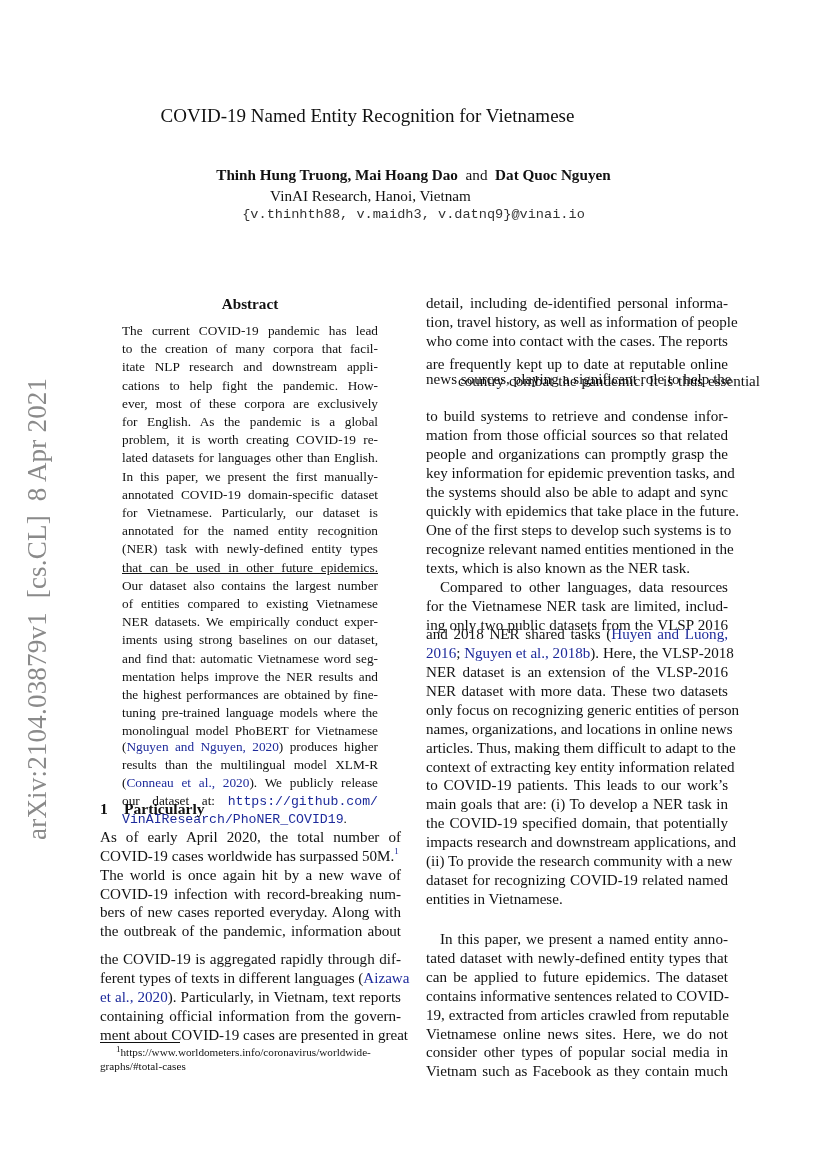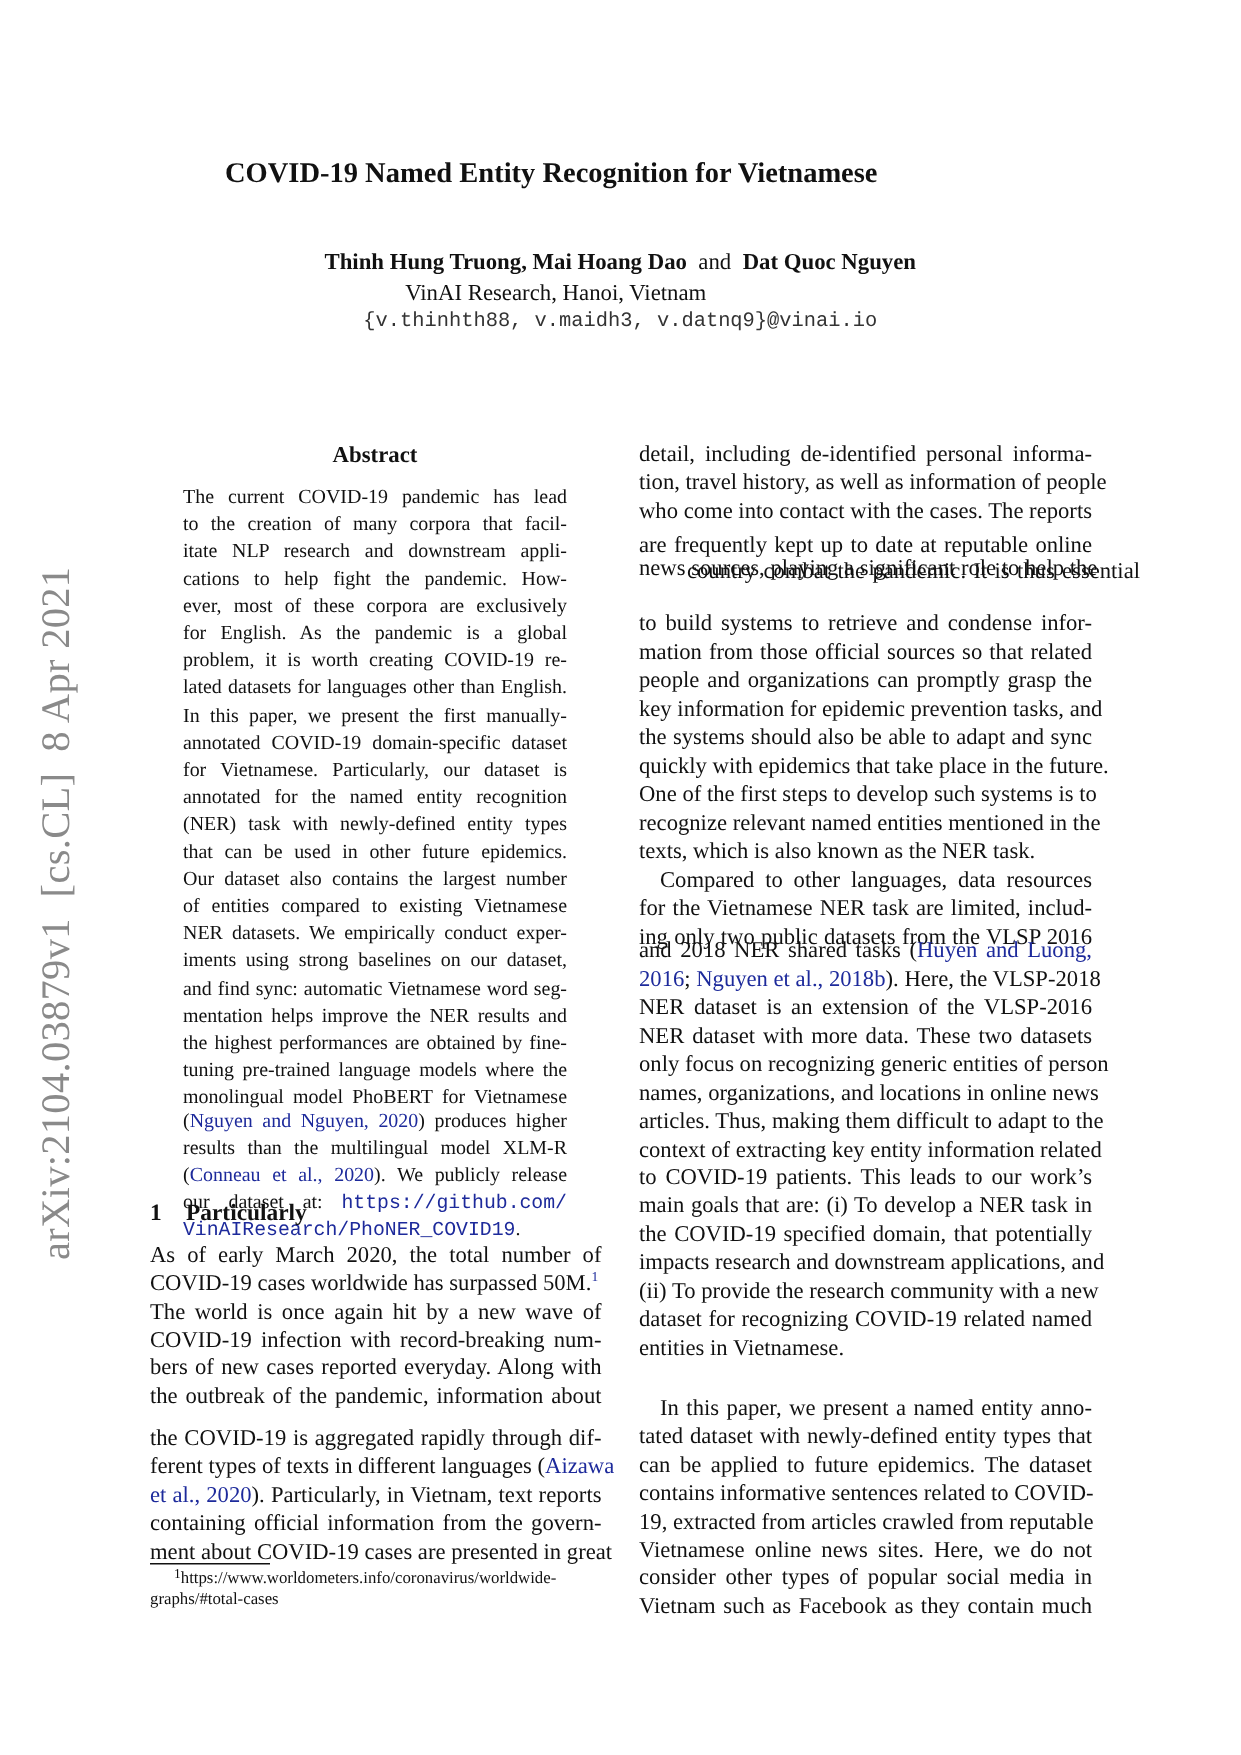--- a/index.html
+++ b/index.html
@@ -1,18 +1,18 @@
 <!DOCTYPE html>
 <html><head>
 <meta charset="utf-8">
 <style>
   html, body { margin:0; padding:0; background:#ffffff; }
   body { width:827px; height:1170px; position:relative; overflow:hidden; color:#111; font-family:"Liberation Serif", "DejaVu Serif", serif; }
   .abs { position:absolute; }
-  .title { left:0; width:735px; top:105px; text-align:center; font-weight:bold; font-size:19px; }
+  .title { left:0; width:735px; top:105px; text-align:center; font-weight:normal; font-size:19px; }
   .authors { left:0; width:827px; top:166px; text-align:center; font-size:15.2px; }
   .authors b { font-weight:bold; }
   .affil { left:0; width:741px; top:187px; text-align:center; font-size:15.2px; }
   .email { left:0; width:827px; top:207px; text-align:center; font-family:"Liberation Mono","DejaVu Sans Mono",monospace; font-size:13.6px; color:#333; }
   .arxiv { left:22px; top:840px; transform-origin:0 0; transform:rotate(-90deg); font-family:"Liberation Serif","DejaVu Serif",serif; font-size:27px; color:#8a8a8a; white-space:nowrap; letter-spacing:0.2px; }
   .abstract-head { left:100px; width:300px; top:295px; text-align:center; font-weight:bold; font-size:15.2px; }
   .line { position:absolute; white-space:nowrap; text-align:justify; text-align-last:justify; }
   .abs-line { left:122px; width:256px; font-size:13.3px; height:18px; }
   .abs-line.last { text-align-last:left; }
   .col-l { left:100px; width:301px; font-size:15.1px; }
@@ -48,26 +48,26 @@
     <div class="line abs-line" style="top: 377.6px;"><span>cations to help fight the pandemic.  How-</span></div>
     <div class="line abs-line" style="top: 395.8px;"><span>ever, most of these corpora are exclusively</span></div>
     <div class="line abs-line" style="top: 414px;"><span>for English.  As the pandemic is a global</span></div>
     <div class="line abs-line" style="top: 432.2px;"><span>problem, it is worth creating COVID-19 re-</span></div>
     <div class="line abs-line" style="top: 450.4px;"><span>lated datasets for languages other than English.</span></div>
     <div class="line abs-line" style="top: 468.6px;"><span>In this paper, we present the first manually-</span></div>
     <div class="line abs-line" style="top: 486.8px;"><span>annotated COVID-19 domain-specific dataset</span></div>
     <div class="line abs-line" style="top: 505px;"><span>for Vietnamese.  Particularly, our dataset is</span></div>
     <div class="line abs-line" style="top: 523.2px;"><span>annotated for the named entity recognition</span></div>
     <div class="line abs-line" style="top: 541.4px;"><span>(NER) task with newly-defined entity types</span></div>
-    <div class="line abs-line" style="top: 559.6px;"><span>that can be used in other future epidemics.</span></div>
+    <div class="line abs-line" style="top: 559.6px; text-decoration: underline;"><span>that can be used in other future epidemics.</span></div>
     <div class="line abs-line" style="top: 577.8px;"><span>Our dataset also contains the largest number</span></div>
     <div class="line abs-line" style="top: 596px;"><span>of entities compared to existing Vietnamese</span></div>
     <div class="line abs-line" style="top: 614.2px;"><span>NER datasets. We empirically conduct exper-</span></div>
     <div class="line abs-line" style="top: 632.4px;"><span>iments using strong baselines on our dataset,</span></div>
-    <div class="line abs-line" style="top: 650.6px;"><span>and find sync: automatic Vietnamese word seg-</span></div>
+    <div class="line abs-line" style="top: 650.6px;"><span>and find that: automatic Vietnamese word seg-</span></div>
     <div class="line abs-line" style="top: 668.8px;"><span>mentation helps improve the NER results and</span></div>
     <div class="line abs-line" style="top: 687px;"><span>the highest performances are obtained by fine-</span></div>
     <div class="line abs-line" style="top: 705.2px;"><span>tuning pre-trained language models where the</span></div>
     <div class="line abs-line" style="top: 723.4px;"><span>monolingual model PhoBERT for Vietnamese</span></div>
   </div>
 
 <div class="line abs-line" style="top:739px;">
   <span>(</span><span class="link">Nguyen and Nguyen, 2020</span><span>) produces higher</span>
 </div>
 <div class="line abs-line" style="top:757px;">results than the multilingual model XLM-R</div>
@@ -79,21 +79,21 @@
 </div>
 <div class="line abs-line last" style="top:811px;">
   <span class="link mono">VinAIResearch/PhoNER_COVID19</span><span>.</span>
 </div>
 
 <div class="abs sec-head">
   <span class="num">1</span><span>Particularly</span>
 </div>
 
 <div id="intro-left">
-    <div class="line col-l" style="top: 829px;"><span>As of early March 2020, the total number of</span></div>
+    <div class="line col-l" style="top: 829px;"><span>As of early April 2020, the total number of</span></div>
     <div class="line col-l noj" style="top: 847.85px;"><span>COVID-19 cases worldwide has surpassed 50M.</span><sup class="link">1</sup></div>
     <div class="line col-l" style="top: 866.7px;"><span>The world is once again hit by a new wave of</span></div>
     <div class="line col-l" style="top: 885.55px;"><span>COVID-19 infection with record-breaking num-</span></div>
     <div class="line col-l" style="top: 904.4px;"><span>bers of new cases reported everyday. Along with</span></div>
     <div class="line col-l" style="top: 923.25px;"><span>the outbreak of the pandemic, information about</span></div>
     <div class="line col-l" style="top: 951px;"><span>the COVID-19 is aggregated rapidly through dif-</span></div>
   </div>
 <div class="line col-l" style="top:970px;">
   <span>ferent types of texts in different languages (</span><span class="link">Aizawa</span>
 </div>

